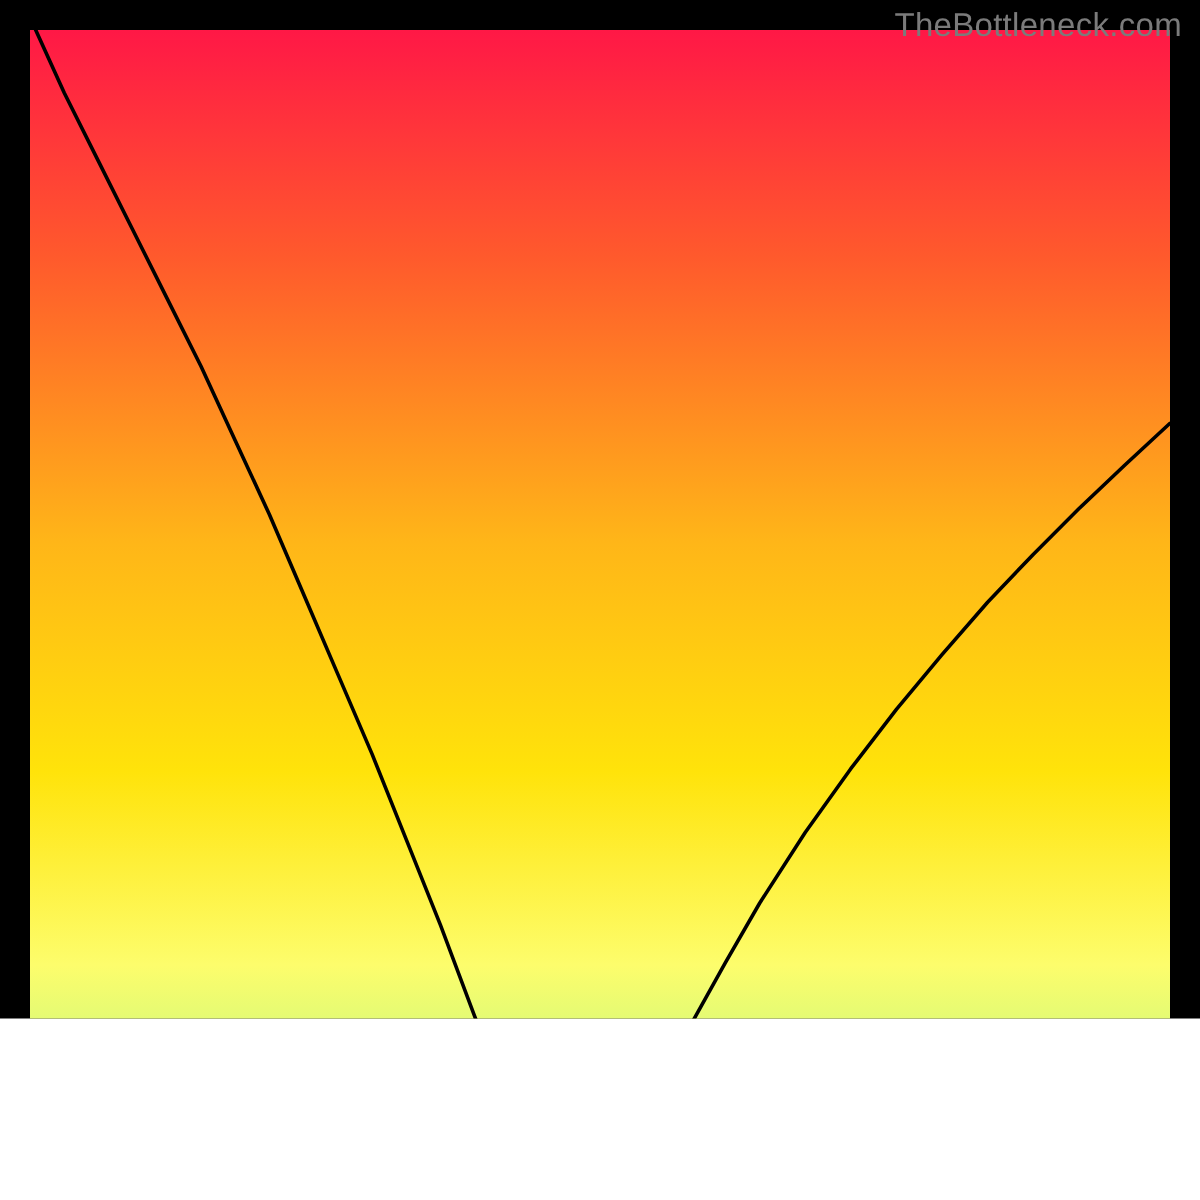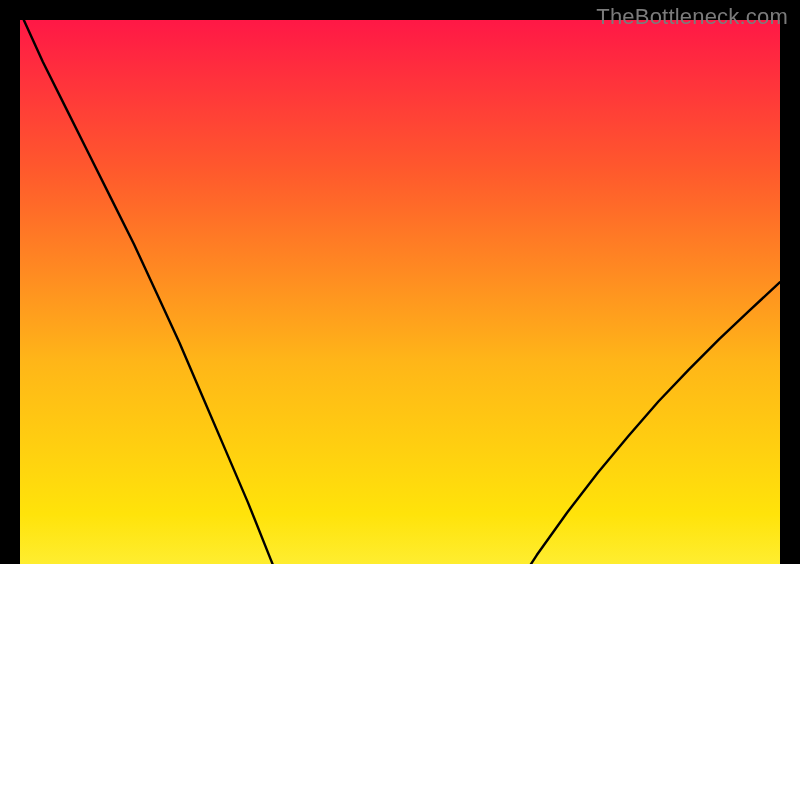--- a/index.html
+++ b/index.html
@@ -3,21 +3,21 @@
 <meta charset="utf-8">
 <style>
   body {
     margin: 0;
     padding: 0;
     background: #fff;
   }
   .chart-container {
     position: relative;
     width: 800px;
-    height: 564px;
+    height: 679px;
   }
   svg {
     display: block;
   }
   .watermark {
     position: absolute;
     top: 4px;
     right: 12px;
     font-family: Arial, Helvetica, sans-serif;
     font-size: 22px;

